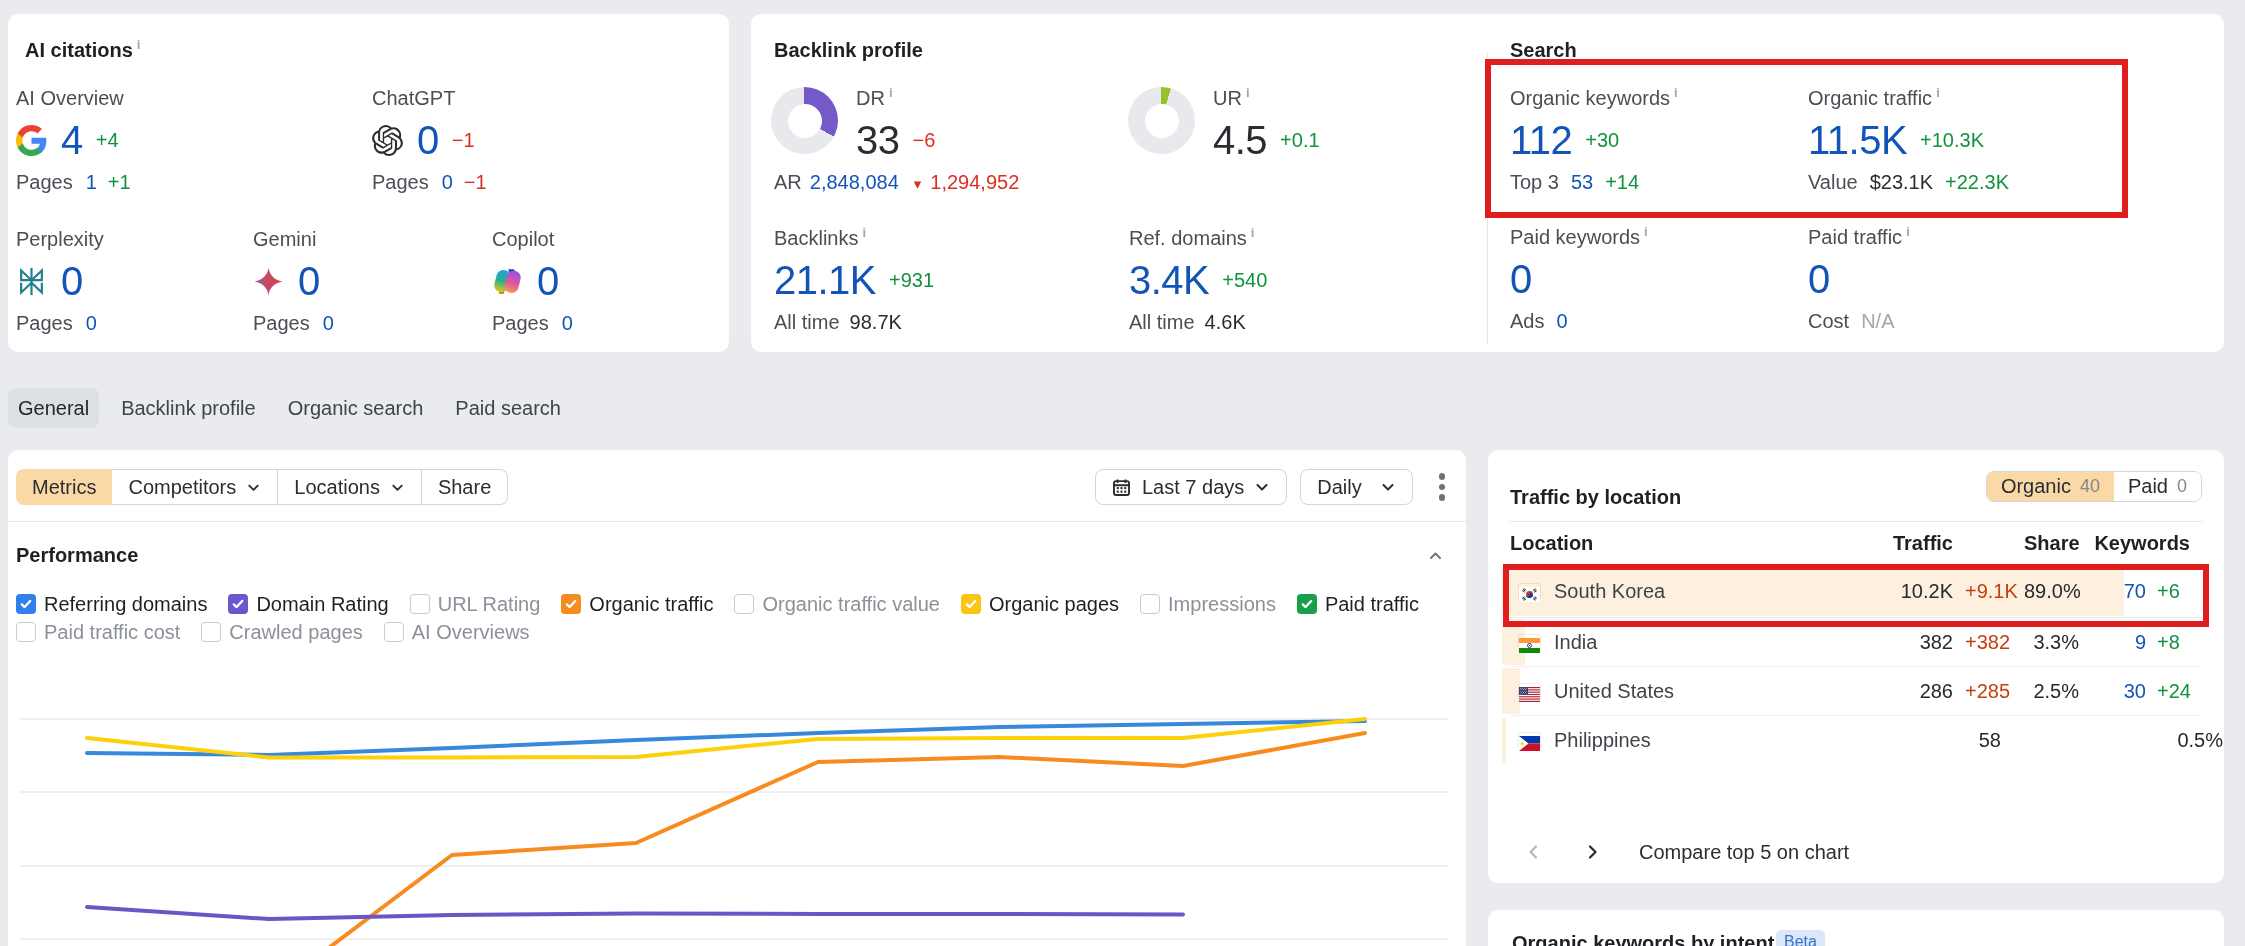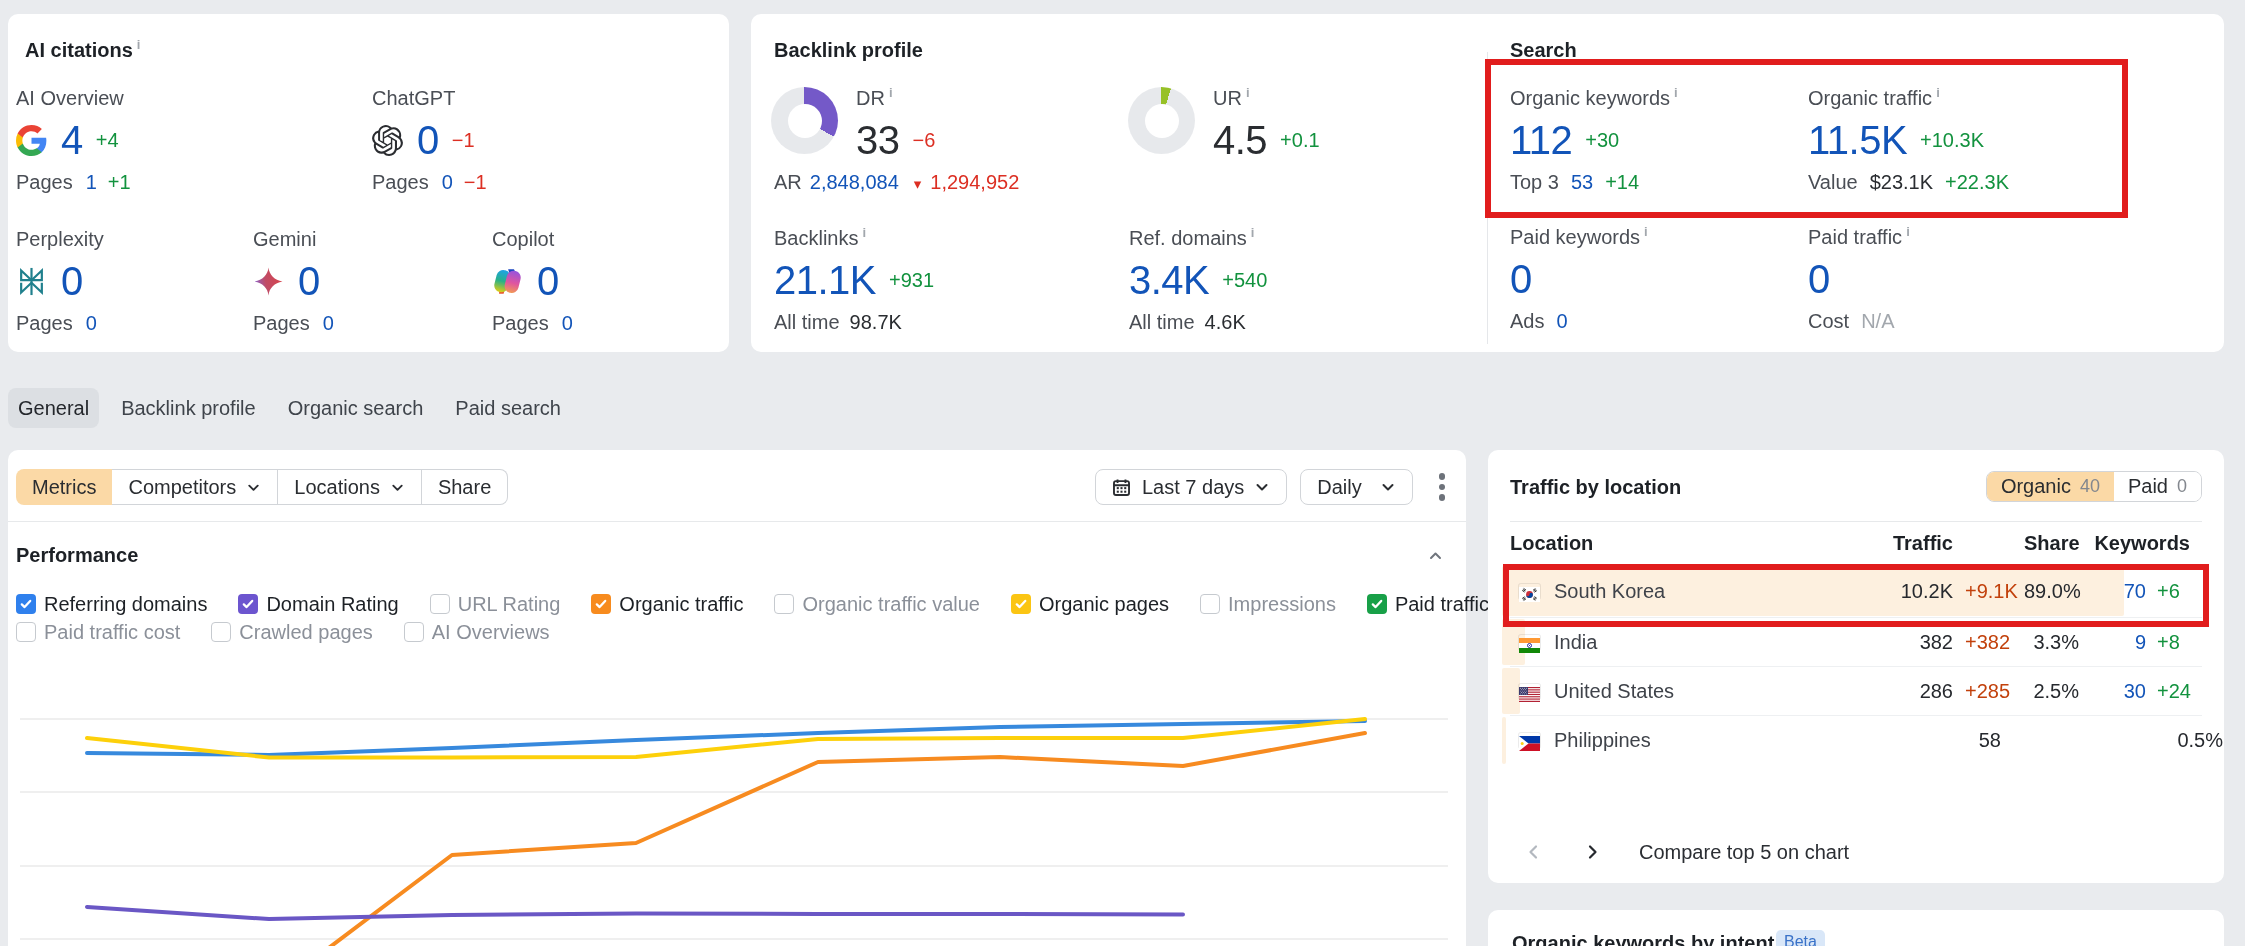--- a/index.html
+++ b/index.html
@@ -54,32 +54,32 @@
   .seg { display:flex; align-items:center; font-size:20px; color:#2a2d31; padding:0 16px; border:1px solid #d2d5d9; border-left:none; background:#fff; }
   .seg:first-child { background:#fbd9a6; border:none; border-radius:8px 0 0 8px; padding:0 16px; }
   .seg:last-child { border-radius:0 8px 8px 0; }
   .seg .chev { margin-left:10px; }
   .chev svg { display:block; }
   #date-controls { position:absolute; top:19px; left:1087px; display:flex; align-items:center; }
   #toolbar-separator { position:absolute; left:0; top:71px; width:1458px; height:1px; background:#e7e9eb; }
   
   #performance-title { position:absolute; left:8px; top:94px; }
   #performance-collapse { position:absolute; left:1418px; top:98px; cursor:pointer; }
-  .cb-row { position:absolute; display:flex; align-items:center; gap:31px; height:22px; }
+  .cb-row { position:absolute; display:flex; align-items:center; gap:21px; height:22px; }
   #cb-row-1 { left:8px; top:143px; }
   #cb-row-2 { left:8px; top:171px; }
   .cb-item { display:flex; align-items:center; cursor:pointer; }
   .cb-box { width:20px; height:20px; border-radius:4px; margin-right:8px; display:flex; align-items:center; justify-content:center; flex:none; }
   .cb-box.unchecked { background:#fff; border:1.5px solid #c6cacf; }
   .cb-label { font-size:20px; color:#1d2126; white-space:nowrap; }
   .cb-label.off { color:#8b9099; }
   
   #chart-svg { position:absolute; left:0; top:210px; }
   
-  #traffic-title { position:absolute; left:22px; top:26px; }
+  #traffic-title { position:absolute; left:22px; top:36px; }
   .toggle { position:absolute; right:22px; top:21px; display:flex; height:31px; border:1px solid #d2d5d9; border-radius:8px; overflow:hidden; }
   .toggle-opt { display:flex; align-items:center; padding:0 14px; font-size:20px; color:#2a2d31; background:#fff; cursor:pointer; }
   .toggle-opt.selected { background:#fbd9a6; }
   .toggle-count { font-size:18px; color:#83878e; margin-left:9px; }
   #traffic-sep { position:absolute; left:22px; top:71px; width:692px; height:1px; background:#e7e9eb; }
   .t-grid { display:grid; grid-template-columns:340px 103px 71px 55px 67px 56px; align-items:center; }
   #traffic-head { position:absolute; left:22px; top:71px; width:692px; height:44px; font-size:20px; font-weight:bold; color:#1d2126; }
   #traffic-rows { position:absolute; left:22px; top:115px; width:692px; }
   .t-row { position:relative; height:49px; }
   .t-row:first-child { height:53px; }

